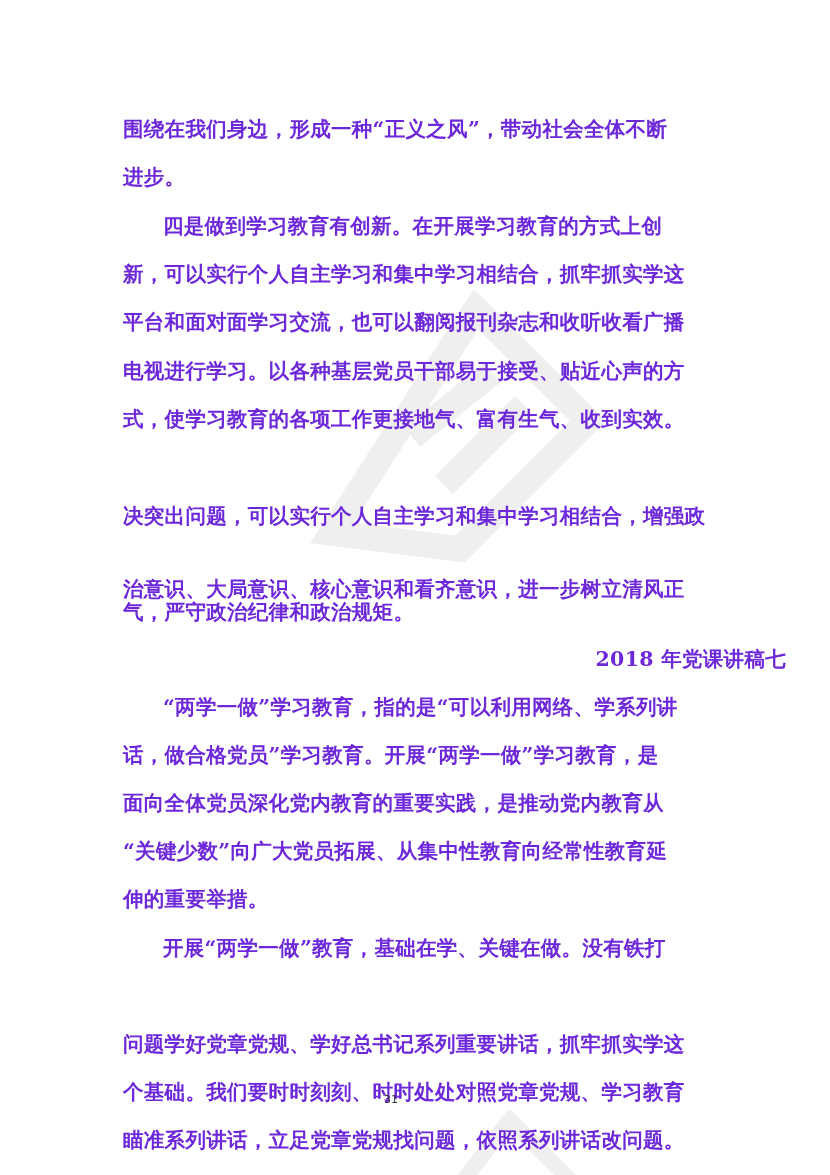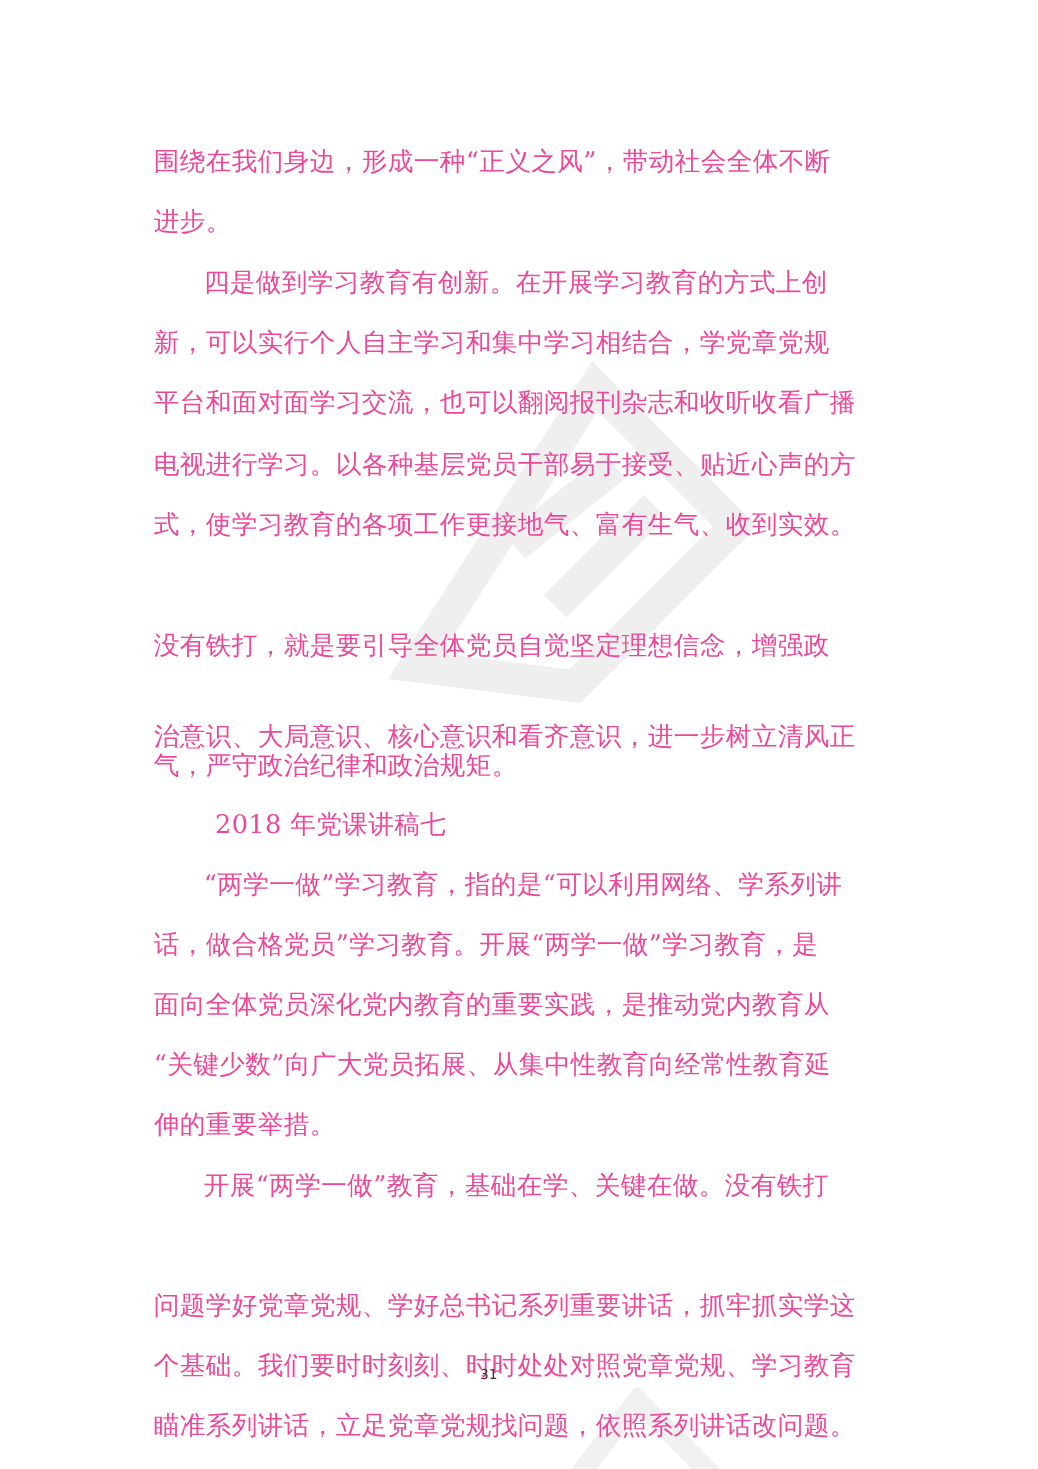--- a/index.html
+++ b/index.html
@@ -1,25 +1,26 @@
 <!DOCTYPE html>
 <html><head>
 <meta charset="utf-8">
 <style>
   html, body { margin:0; padding:0; background:#ffffff; }
   body { width:830px; height:1175px; position:relative; overflow:hidden; }
   .page { position:absolute; left:0; top:0; width:830px; height:1175px; background:#fff; }
   .line {
     position:absolute; left:123px; width:600px;
     font-family:"DejaVu Serif","Liberation Serif",serif;
-    font-size:20.5px; color:#ec4899; white-space:nowrap;
+    font-size:20.5px; color:#6d28d9; white-space:nowrap;
     letter-spacing:0.3px;
+    font-weight:bold;
   }
   .indent { left:163px; }
-  .heading { left:172px; }
+  .heading { left:186px;text-align:right; }
   .pagenum {
     position:absolute; left:384px; top:1093px;
     font-family:"DejaVu Sans","Liberation Sans",sans-serif;
     font-size:11px; color:#333;
   }
   .watermark {
     position:absolute; left:300px; top:240px; width:320px; height:330px;
     opacity:0.06;
   }
   .watermark2 {
@@ -34,25 +35,25 @@
     <path d="M10 90 L55 20 L90 55 L50 95 Z" fill="none" stroke="#000" stroke-width="8"></path>
     <path d="M35 60 L60 40 M45 75 L70 50" stroke="#000" stroke-width="8"></path>
   </svg>
   <svg class="watermark2" viewBox="0 0 100 50">
     <path d="M10 50 L45 5 L90 50" fill="none" stroke="#000" stroke-width="8"></path>
   </svg>
 
   <div class="line" style="top:115px">围绕在我们身边，形成一种“正义之风”，带动社会全体不断</div>
   <div class="line" style="top:163px">进步。</div>
   <div class="line indent" style="top:212px">四是做到学习教育有创新。在开展学习教育的方式上创</div>
-  <div class="line" style="top:260px">新，可以实行个人自主学习和集中学习相结合，学党章党规</div>
+  <div class="line" style="top:260px">新，可以实行个人自主学习和集中学习相结合，抓牢抓实学这</div>
   <div class="line" style="top:308px">平台和面对面学习交流，也可以翻阅报刊杂志和收听收看广播</div>
   <div class="line" style="top:357px">电视进行学习。以各种基层党员干部易于接受、贴近心声的方</div>
   <div class="line" style="top:405px">式，使学习教育的各项工作更接地气、富有生气、收到实效。</div>
-  <div class="line" style="top:502px">没有铁打，就是要引导全体党员自觉坚定理想信念，增强政</div>
+  <div class="line" style="top:502px">决突出问题，可以实行个人自主学习和集中学习相结合，增强政</div>
   <div class="line" style="top:575px">治意识、大局意识、核心意识和看齐意识，进一步树立清风正</div>
   <div class="line" style="top:598px">气，严守政治纪律和政治规矩。</div>
   <div class="line heading" style="top:645px">2018 年党课讲稿七</div>
   <div class="line indent" style="top:693px">“两学一做”学习教育，指的是“可以利用网络、学系列讲</div>
   <div class="line" style="top:741px">话，做合格党员”学习教育。开展“两学一做”学习教育，是</div>
   <div class="line" style="top:789px">面向全体党员深化党内教育的重要实践，是推动党内教育从</div>
   <div class="line" style="top:837px">“关键少数”向广大党员拓展、从集中性教育向经常性教育延</div>
   <div class="line" style="top:885px">伸的重要举措。</div>
   <div class="line indent" style="top:934px">开展“两学一做”教育，基础在学、关键在做。没有铁打</div>
   <div class="line" style="top:1030px">问题学好党章党规、学好总书记系列重要讲话，抓牢抓实学这</div>

